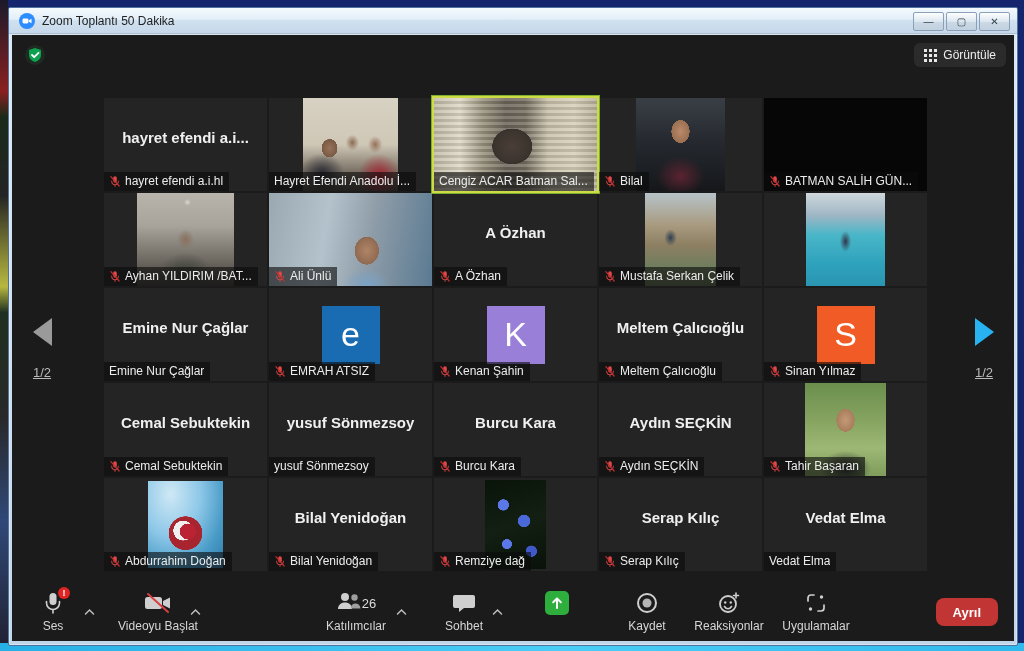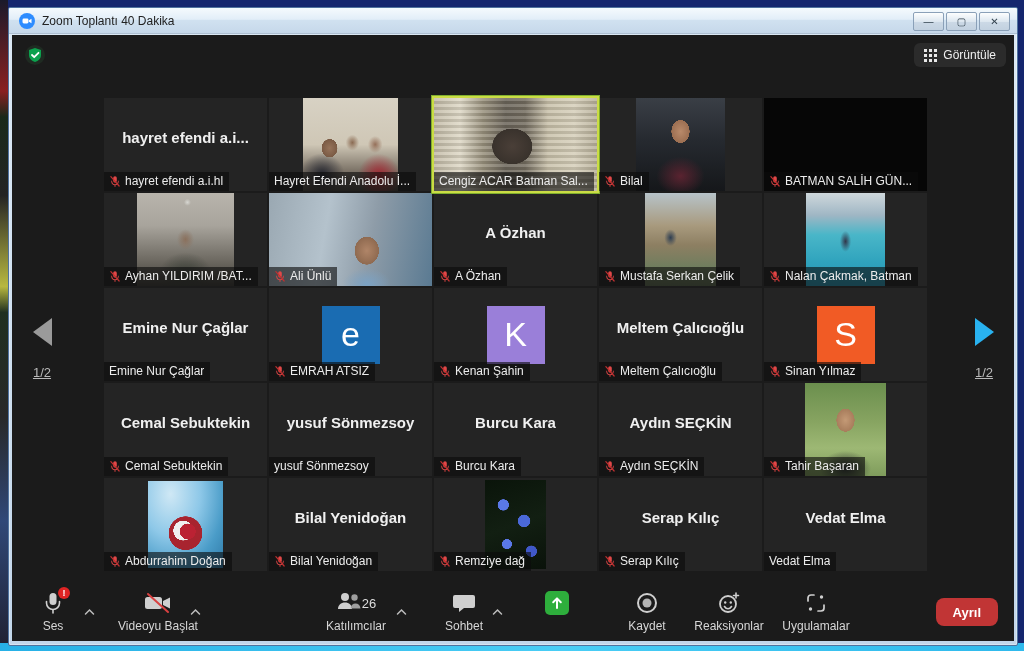--- a/index.html
+++ b/index.html
@@ -136,21 +136,21 @@
 <div class="desktop-bottom"></div>
 
 <div class="window">
   <div class="titlebar">
     <span class="zoom-logo">
       <svg width="10" height="10" viewBox="0 0 10 10">
           <rect x="0.5" y="2.5" width="6" height="5" rx="1.4" fill="#fff"></rect>
           <path d="M7 4.2 L9.5 2.8 v4.4 L7 5.8 Z" fill="#fff"></path>
         </svg>
     </span>
-    <span class="title-text">Zoom Toplantı 40 Dakika</span>
+    <span class="title-text">Zoom Toplantı 50 Dakika</span>
     <span class="win-controls">
       <span class="win-btn">—</span>
       <span class="win-btn">▢</span>
       <span class="win-btn">✕</span>
     </span>
   </div>
 
   <div class="meeting">
     <span class="shield">
       <svg width="22" height="22" viewBox="0 0 22 22">
@@ -290,29 +290,20 @@
         <path d="M8 13.5 v2" stroke="#e04848" stroke-width="1.3"></path>
         <path d="M2.5 2 L13.5 14.5" stroke="#c23030" stroke-width="1.6" stroke-linecap="round"></path>
       </svg>
       <span class="nm">Mustafa Serkan Çelik</span>
     </div>
   </div>
 
   <div class="tile">
     <div class="tile-video v-nalan"></div>
 
-    <div class="name-label">
-      <svg class="mic-muted" width="12" height="13" viewBox="0 0 16 17">
-        <rect x="5.6" y="1.5" width="4.8" height="8.5" rx="2.4" fill="#e04848"></rect>
-        <path d="M3.5 7.5 v1 a4.5 4.5 0 0 0 9 0 v-1" stroke="#e04848" stroke-width="1.3" fill="none"></path>
-        <path d="M8 13.5 v2" stroke="#e04848" stroke-width="1.3"></path>
-        <path d="M2.5 2 L13.5 14.5" stroke="#c23030" stroke-width="1.6" stroke-linecap="round"></path>
-      </svg>
-      <span class="nm">Nalan Çakmak, Batman</span>
-    </div>
   </div>
 
   <div class="tile">
 
     <div class="tile-center">Emine Nur Çağlar</div>
     <div class="name-label">
 
       <span class="nm">Emine Nur Çağlar</span>
     </div>
   </div>

